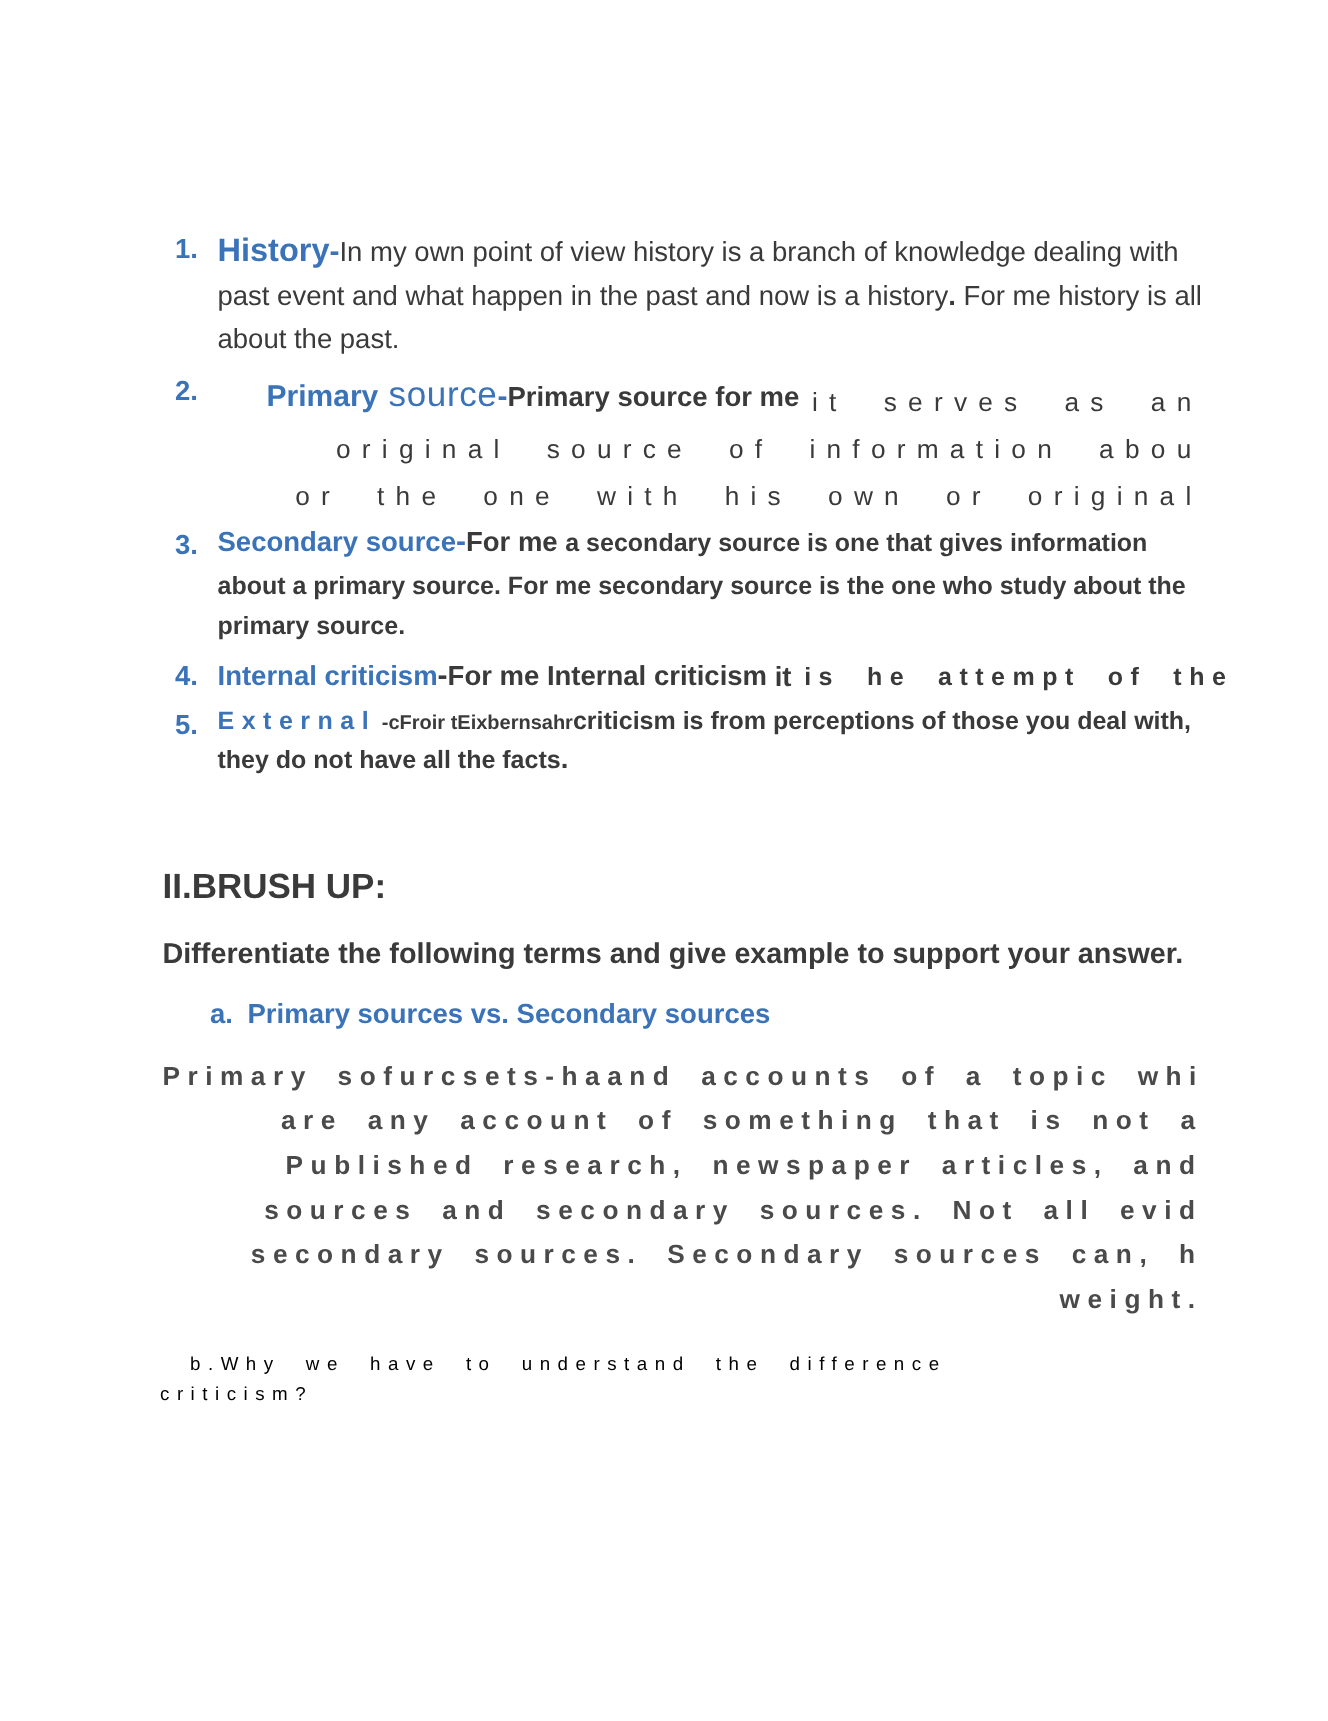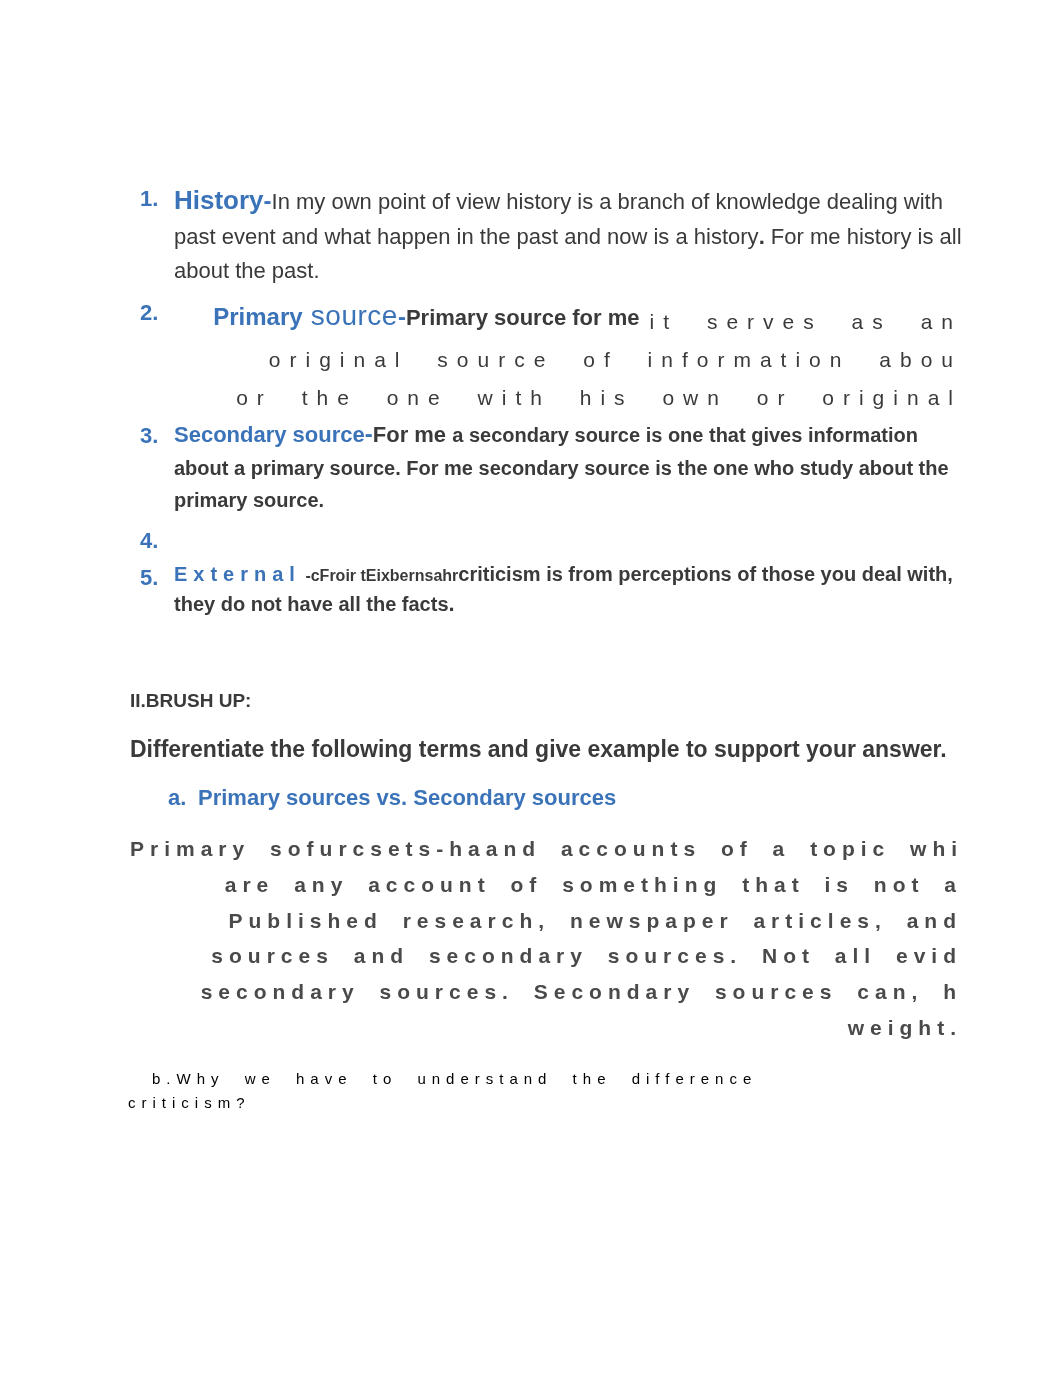--- a/index.html
+++ b/index.html
@@ -68,21 +68,21 @@
   .spaced {
     letter-spacing: 9px;
     word-spacing: 14px;
   }
   .spaced-tight {
     letter-spacing: 6px;
     word-spacing: 10px;
   }
   .section-head {
     font-weight: 700;
-    font-size: 19px;
+    font-size: 28px;
     margin-top: 70px;
     margin-bottom: 18px;
     margin-left: -10px;
   }
   .section-sub {
     font-weight: 700;
     font-size: 23px;
     line-height: 1.7;
     margin-left: -10px;
     margin-bottom: 10px;
@@ -155,20 +155,24 @@
   <div class="ol-item">
     <div class="num">3.</div>
     <div class="item-body bold" style="line-height:1.45;">
       <span class="term-sec">Secondary source</span><span class="dash dash-blue">-</span><span style="font-weight:700;">For me </span><span style="font-size:20px;">a secondary source is one that gives information about a primary source. For me secondary source is the one who study about the primary source.</span>
     </div>
   </div>
 
   <div class="ol-item tight-col">
     <div class="num" style="color:#3b73b9;">4.</div>
     <div class="item-body">
+      <div class="noclip">
+        <span class="term-internal">Internal criticism</span><span class="dash black bold">-</span><span class="bold">For me </span><span class="bold">Internal criticism </span><span class="bold" style="position:relative; top:1px;">it</span>
+        <span class="bold spaced-tight" style="font-size:20px; margin-left:4px;">is he attempt of the</span>
+      </div>
     </div>
   </div>
 
   <div class="ol-item">
     <div class="num" style="color:#3b73b9;">5.</div>
     <div class="item-body bold" style="line-height:1.4;">
       <span class="spaced-tight" style="color:#3b73b9; font-size:20px;">External</span><span style="font-size:16px;"> -cFroir tEixbernsahr</span><span style="font-size:20px;">criticism is from perceptions of those you deal with, they do not have all the facts</span><span>.</span>
     </div>
   </div>
 

